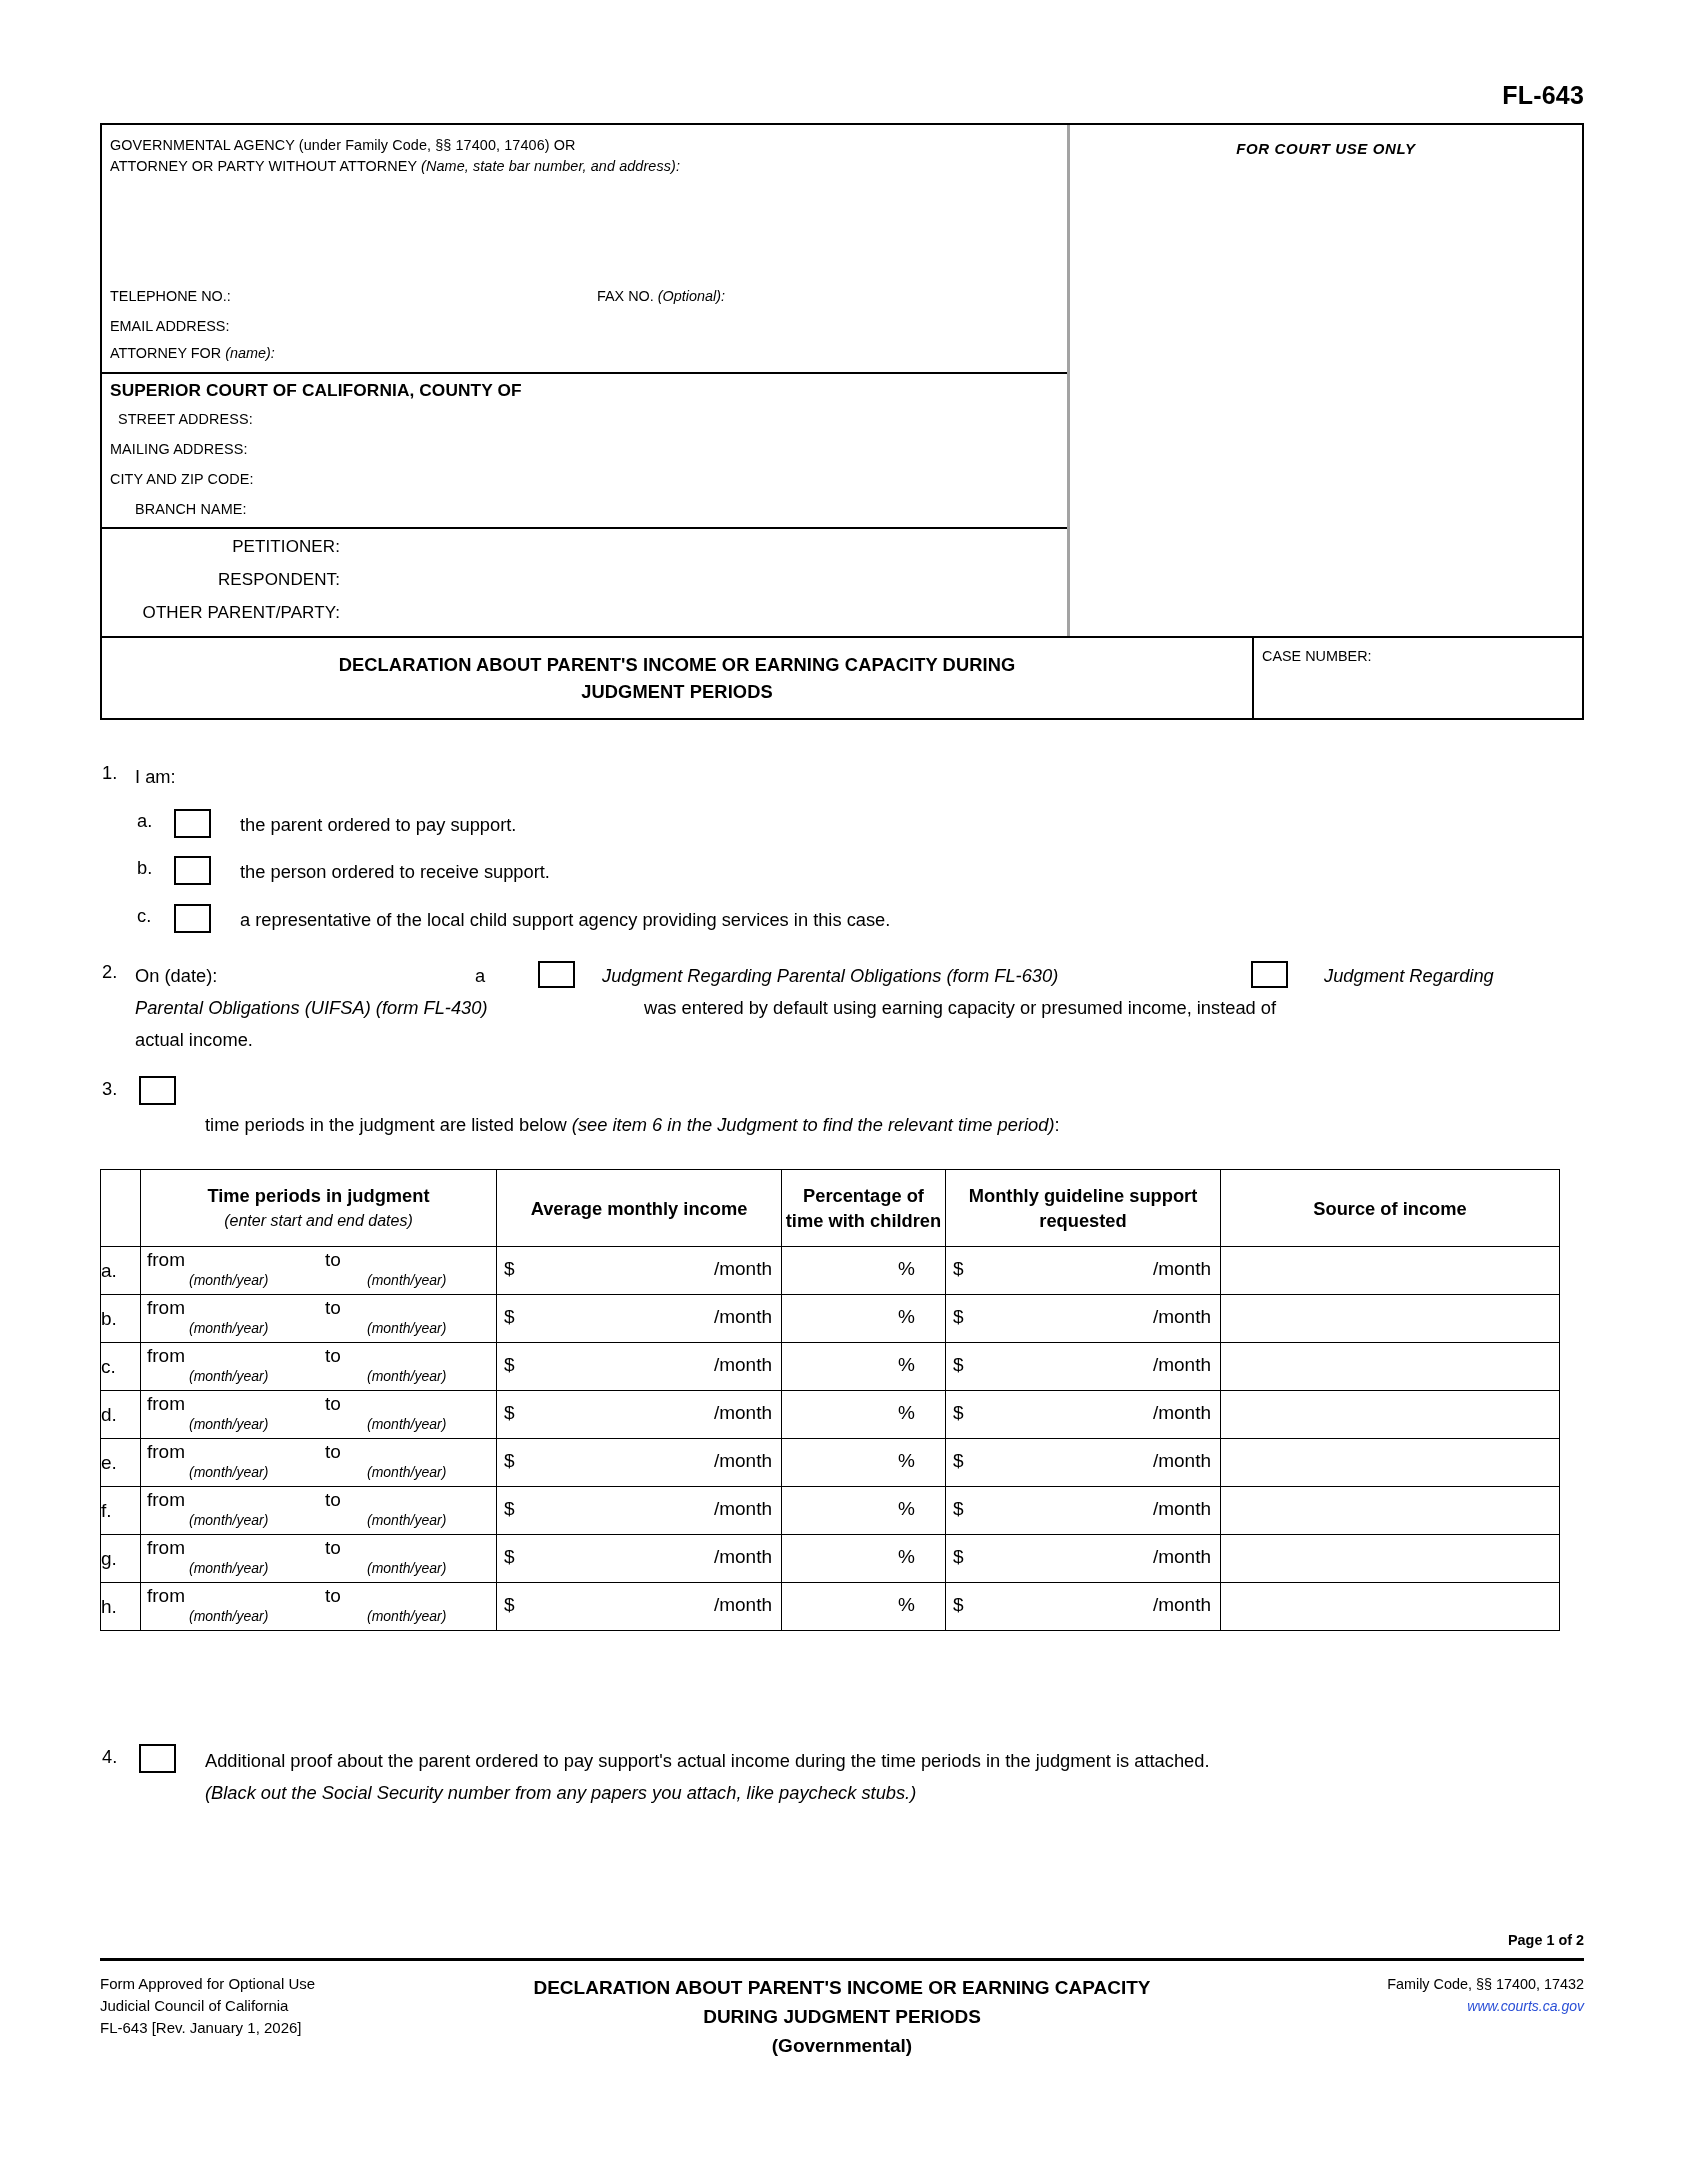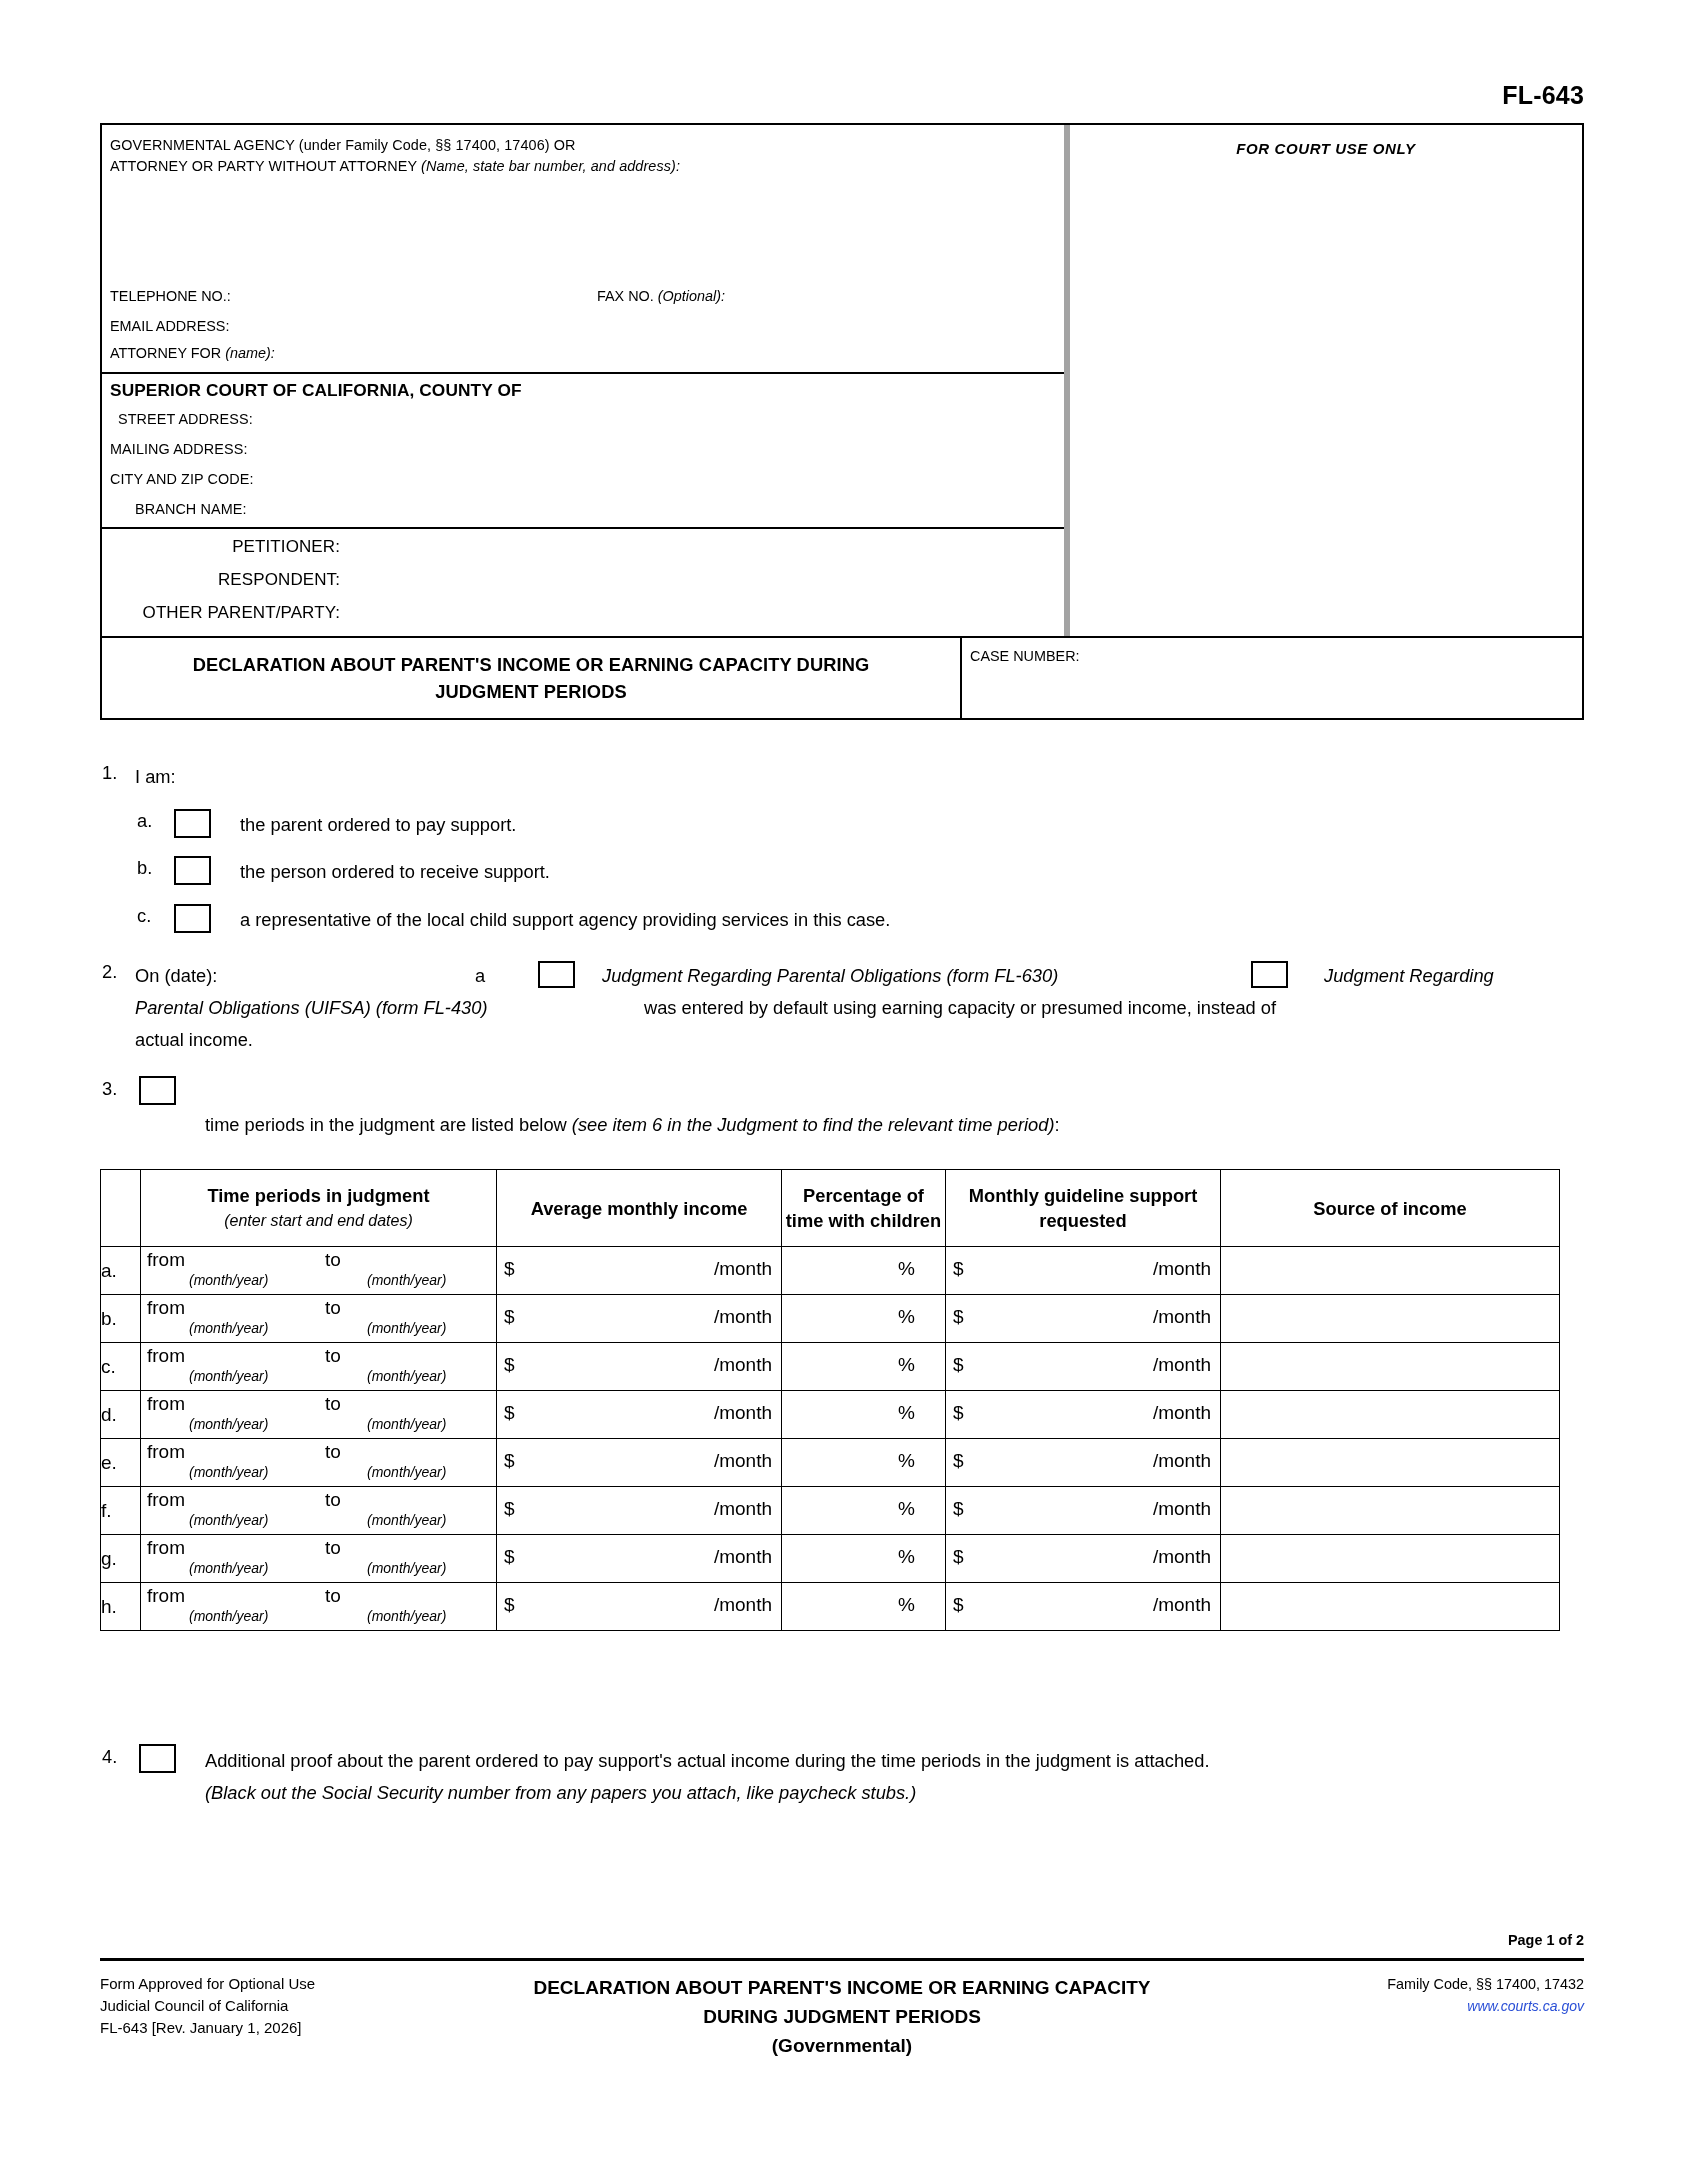--- a/index.html
+++ b/index.html
@@ -42,21 +42,21 @@
     border: 2px solid #000;
     box-sizing: border-box;
   }
   .cap-top {
     display: flex;
     align-items: stretch;
   }
   .cap-left {
     width: 968px;
     box-sizing: border-box;
-    border-right: 6px solid #a3a3a3;
+    border-right: 3px solid #a3a3a3;
   }
   .cap-right {
     flex: 1;
     box-sizing: border-box;
     position: relative;
   }
   .court-use-only {
     text-align: center;
     font-size: 15px;
     font-style: italic;
@@ -130,21 +130,21 @@
     text-align: right;
     letter-spacing: 0.1px;
   }
 
   .title-block {
     display: flex;
     align-items: stretch;
     min-height: 77px;
   }
   .title-left {
-    width: 860px;
+    width: 1152px;
     box-sizing: border-box;
     border-right: 2px solid #000;
     text-align: center;
     font-size: 18.3px;
     font-weight: bold;
     line-height: 27px;
     padding: 13px 26px 13px 26px;
     letter-spacing: 0.1px;
   }
   .title-right {

